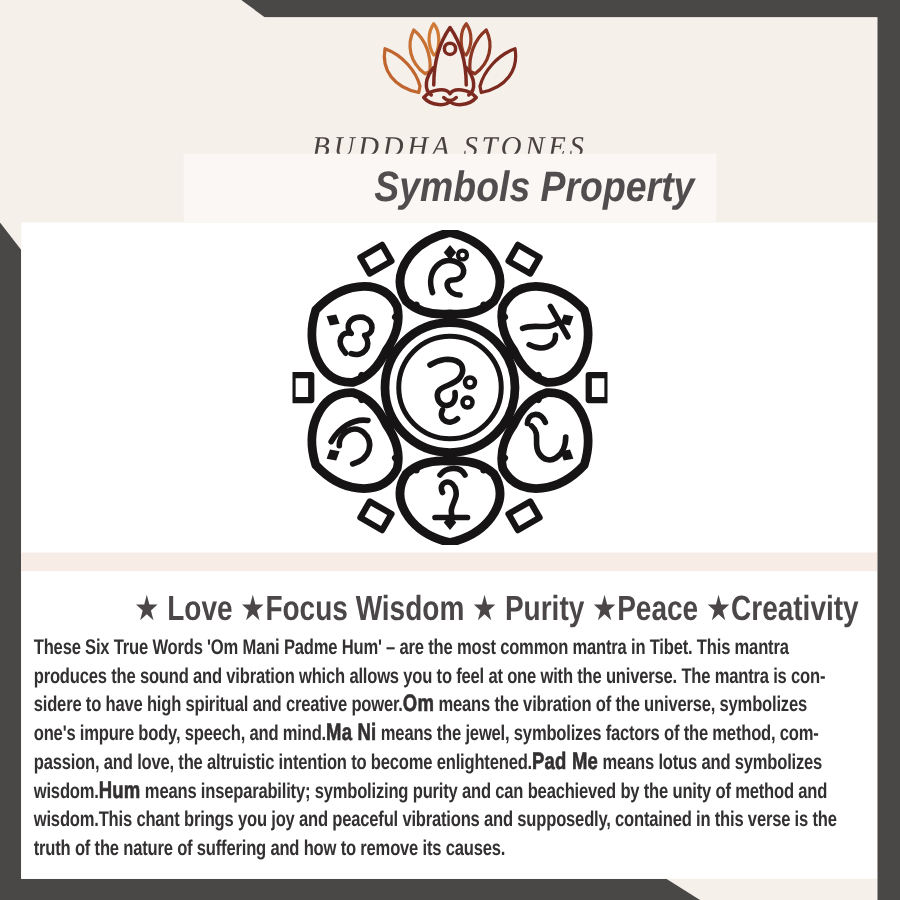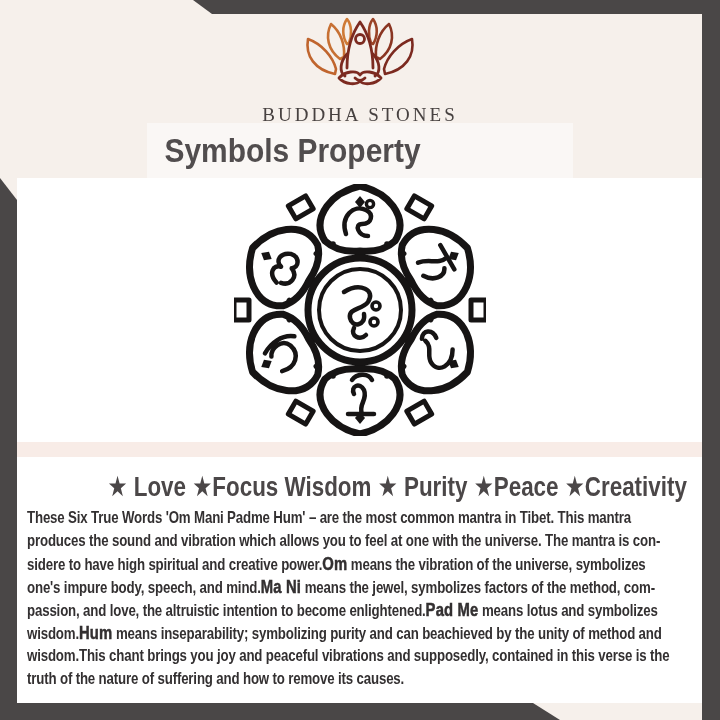--- a/index.html
+++ b/index.html
@@ -20,26 +20,26 @@
                 clip-path:polygon(0 0,100% 0,100% 100%,19px 100%); }
   .bar-right  { left:702px; top:0; width:18px; height:720px; }
   .bar-left   { left:0; top:178px; width:17px; height:542px;
                 clip-path:polygon(0 0,100% 22px,100% 100%,0 100%); }
   .bar-bottom { left:0; top:703px; width:560px; height:17px;
                 clip-path:polygon(0 0,533px 0,100% 100%,0 100%); }
   
   .logo-area { position:absolute; left:0; top:12px; width:720px; text-align:center; z-index:2; }
   .brand-name {
     margin-top:2px; font-family:"Liberation Serif","DejaVu Serif",serif;
-    font-size:19px; letter-spacing:3px; color:#474140; font-weight:400;
+    font-size:23px; letter-spacing:3px; color:#474140; font-weight:400;font-style:italic;
   }
   
   .header-strip {
     position:absolute; left:147px; top:123px; width:426px; height:55px;
-    background:#faf7f5; z-index:2; display:flex; align-items:center; justify-content:flex-start;
+    background:#faf7f5; z-index:2; display:flex; align-items:center; justify-content:flex-end;font-style:italic;
   }
   .header-title {
     font-size:34px; font-weight:bold; color:#514d4e; white-space:nowrap;
     transform:scaleX(0.88);
   }
   
   .mandala { position:absolute; left:234px; top:184px; z-index:2; }
   
   .banner {
     position:absolute; left:16px; top:403px; width:212px; height:39px;

